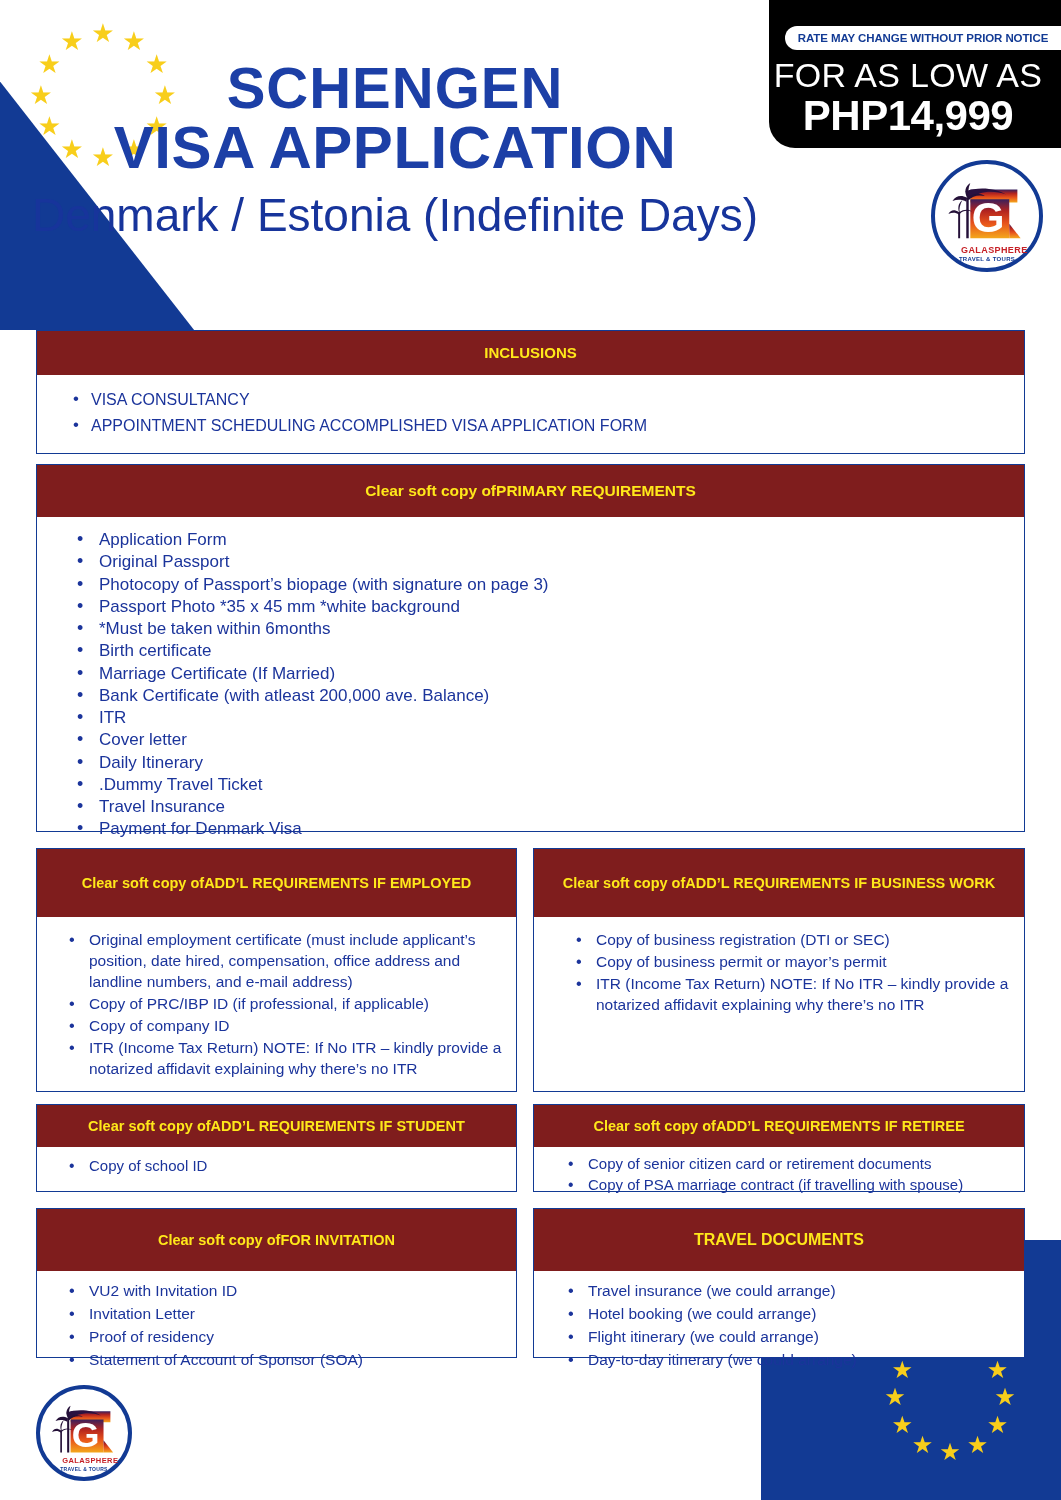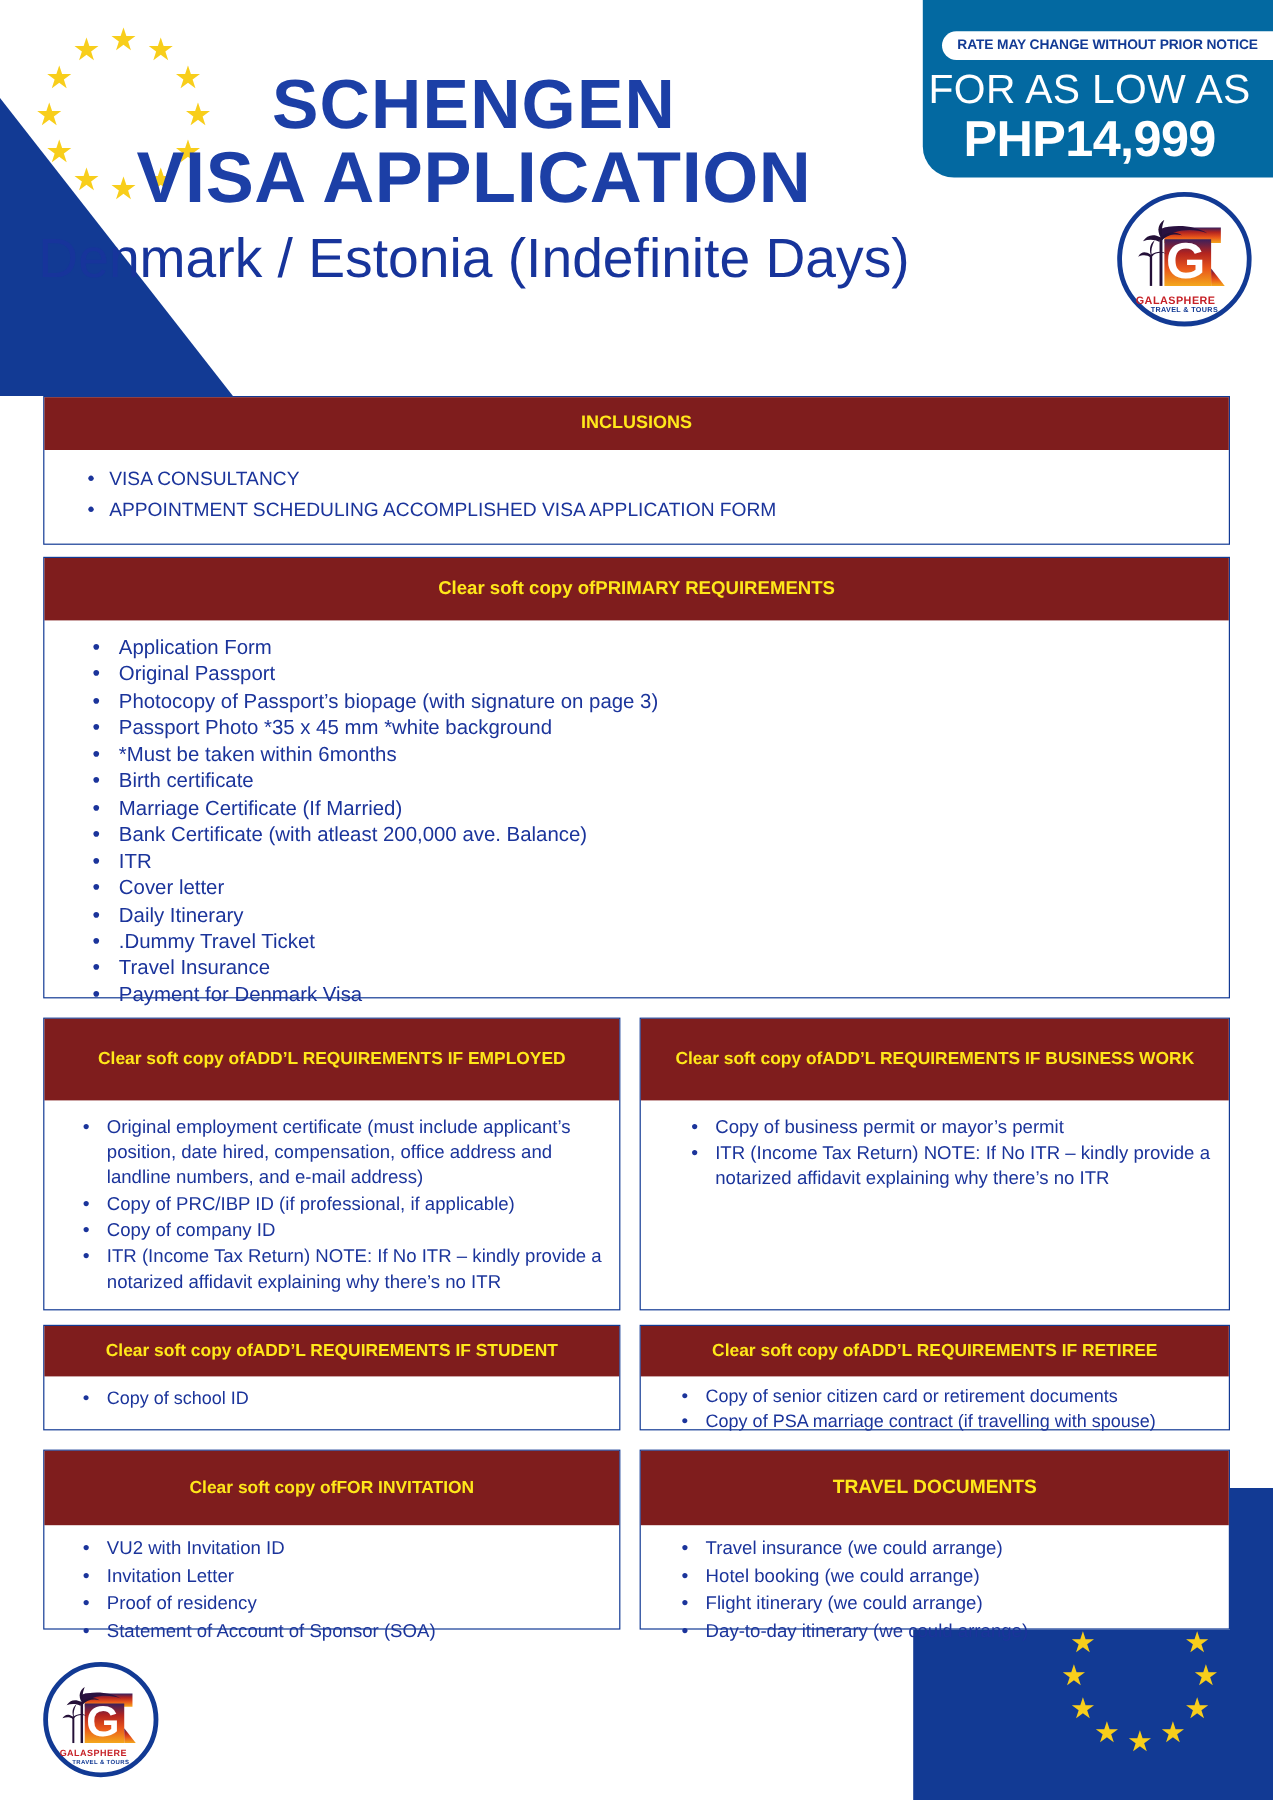--- a/index.html
+++ b/index.html
@@ -70,21 +70,21 @@
   }
   .t-country {
     font-size: 46px; font-weight: normal;
     color: #17349B; line-height: 1.18; margin-top: 10px;
   }
 
   
   .price-badge {
     position: absolute; right: 0; top: 0;
     width: 292px; height: 148px;
-    background: #0369a1;
+    background: #000000;
     border-bottom-left-radius: 26px;
     border-bottom-right-radius: 0;
   }
   .price-notice {
     position: absolute; left: 16px; top: 26px;
     width: 276px; height: 24px;
     background: #ffffff;
     border-top-left-radius: 12px;
     border-bottom-left-radius: 12px;
     color: #123A94;
@@ -111,21 +111,21 @@
     border: 4px solid #123A94;
     border-radius: 50%;
     background: #ffffff;
     display: flex; align-items: center; justify-content: center;
   }
   #logo-top { right: 18px; left: auto; top: 160px; width: 112px; height: 112px; }
   #logo-bottom { left: 36px; top: 1385px; width: 96px; height: 96px; }
   .logo-art { position: relative; width: 78%; height: 78%; }
   .logo-name {
     position: absolute; left: 0; right: 0; bottom: 2px;
-    text-align: left; color: #C62026;
+    text-align: right; color: #C62026;
     font-weight: bold; letter-spacing: 0.4px;
   }
   .logo-sub {
     position: absolute; left: 0; right: 0; bottom: -5px;
     text-align: center; color: #123A94;
     font-weight: bold; letter-spacing: 0.3px;
   }
 
   
   .box {
@@ -379,20 +379,21 @@
     </div>
   </div>
 
   <div class="box" id="box-business">
     <div class="box-head">
       <span class="soft">Clear soft copy of </span>
         <span>ADD’L REQUIREMENTS IF BUSINESS WORK</span>
     </div>
     <div class="box-body">
       <ul>
+          <li>Copy of business registration (DTI or SEC)</li>
           <li>Copy of business permit or mayor’s permit</li>
           <li>ITR (Income Tax Return) NOTE: If No ITR – kindly provide a notarized affidavit explaining why there’s no ITR</li>
         </ul>
     </div>
   </div>
 
   <div class="box" id="box-student">
     <div class="box-head">
       <span class="soft">Clear soft copy of </span>
         <span>ADD’L REQUIREMENTS IF STUDENT</span>

